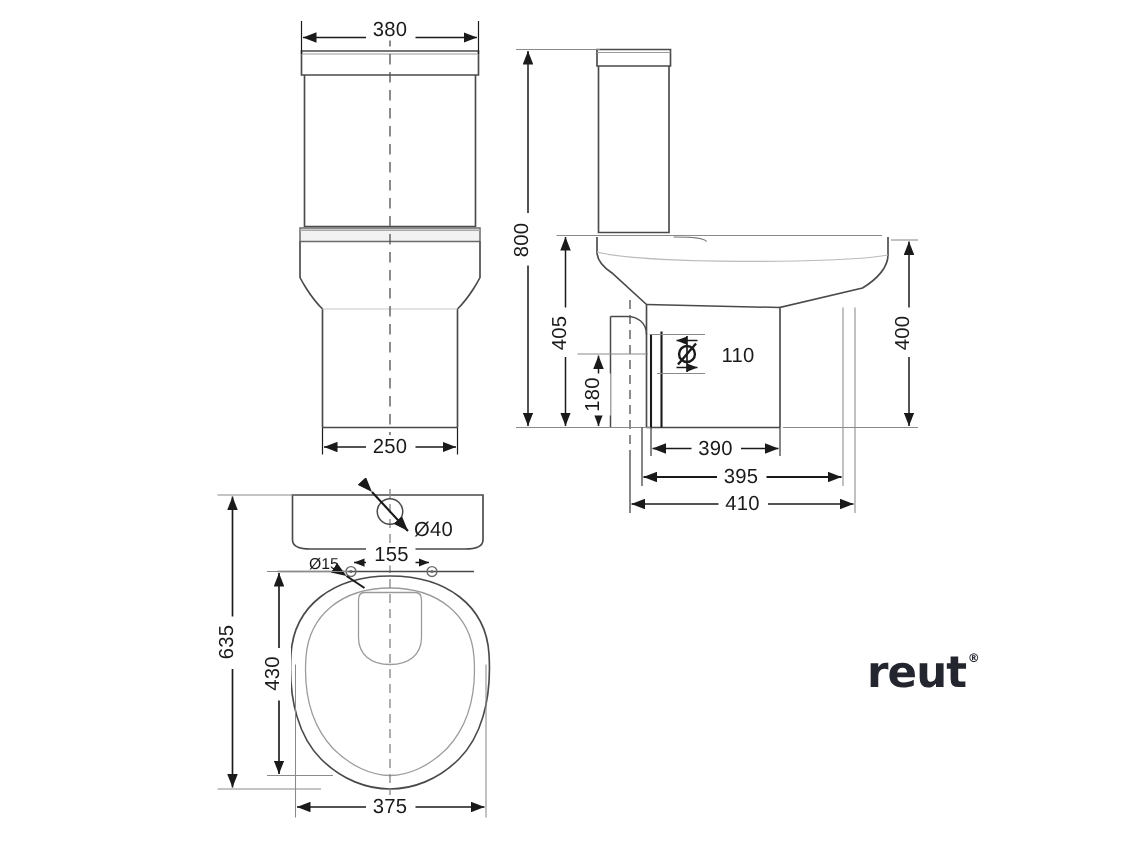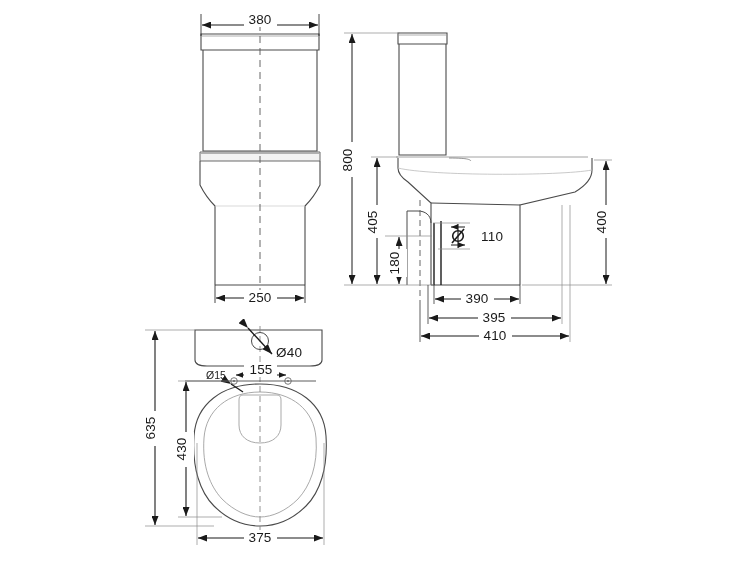--- a/index.html
+++ b/index.html
@@ -282,14 +282,18 @@
     <g>
       <line x1="197" y1="443" x2="197" y2="545" stroke="#8a8a8a" stroke-width="0.7"></line>
       <line x1="324" y1="443" x2="324" y2="545" stroke="#8a8a8a" stroke-width="0.7"></line>
       <line x1="198" y1="538" x2="323" y2="538" stroke="#1a1a1a" stroke-width="1.1" marker-start="url(#arrInR)" marker-end="url(#arrIn)"></line>
       <rect x="244" y="530" width="33" height="15" fill="#ffffff"></rect>
       <text class="dimtext" x="260" y="542" text-anchor="middle">375</text>
     </g>
 
   </svg>
 
+  <div class="logo-wrap">
+    <span class="logo-text">reut</span>
+    <span class="logo-sup">®</span>
+  </div>
 
 </div>
 
 </body></html>

